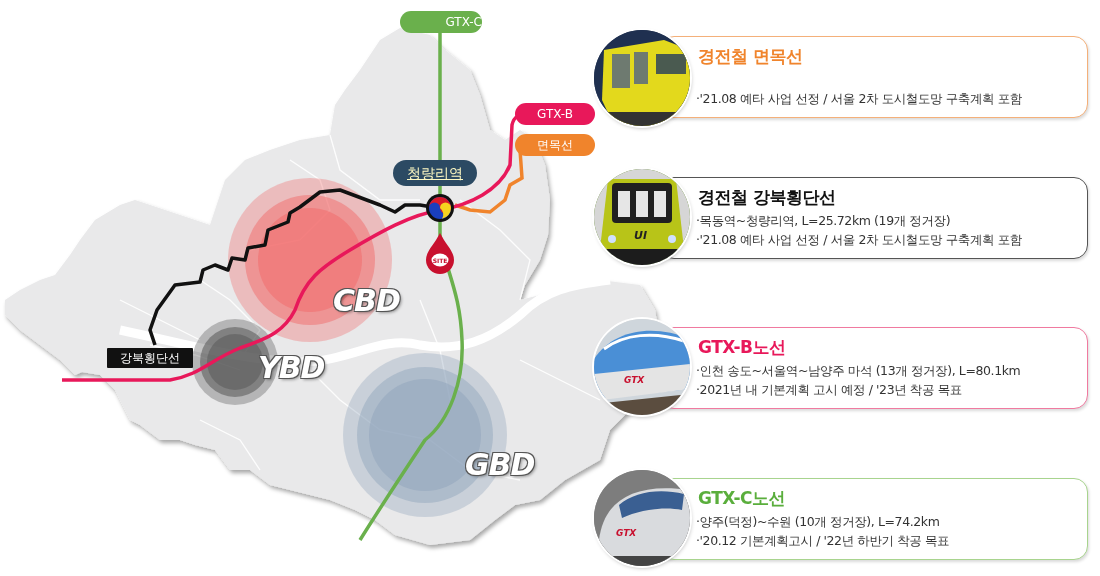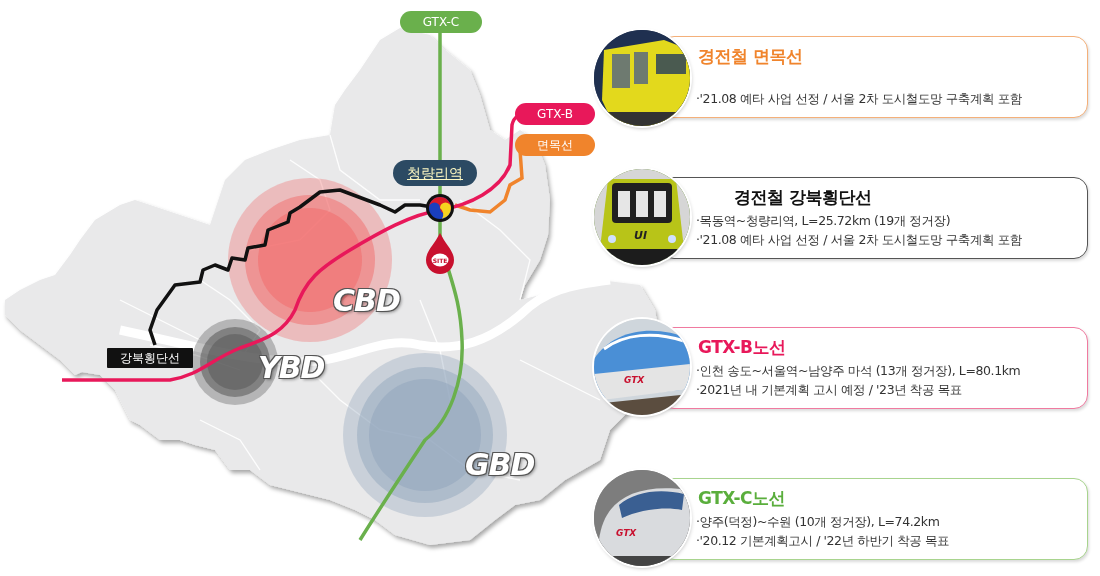--- a/index.html
+++ b/index.html
@@ -92,36 +92,36 @@
     <path d="M0,0 A5.5,5.5 0 0 1 11,0 A11,11 0 0 1 2,10.8 A8,8 0 0 0 0,0 Z" fill="#f6d31f"></path>
   </g>
 
   <g transform="translate(440,255)">
     <path d="M0,-22 C6,-10 14,-4 14,5 A14,14 0 0 1 -14,5 C-14,-4 -6,-10 0,-22 Z" fill="#c8102e"></path>
     <ellipse cx="0" cy="5" rx="8.5" ry="6.5" fill="#fff"></ellipse>
     <text x="0" y="8" font-size="6" font-weight="bold" fill="#c8102e" text-anchor="middle" font-family="DejaVu Sans, sans-serif">SITE</text>
   </g>
 </svg>
 
-<div class="pill" style="left:400px;top:11px;width:82px;background:#6ab04c;">GTX-C</div>
+<div class="pill" style="left:400px;top:11px;width:82px;background:#6ab04c;text-align:right;">GTX-C</div>
 <div class="pill" style="left:515px;top:103px;width:80px;background:#e8185a;">GTX-B</div>
 <div class="pill" style="left:515px;top:134px;width:80px;background:#f0842c;">면목선</div>
 <div class="pill" style="left:107px;top:348px;width:86px;background:#111;height:20px;line-height:20px;border-radius:1px;">강북횡단선</div>
 <div class="station-pill">청량리역</div>
 
 <div class="zone-label" style="left:333px;top:283px;">CBD</div>
 <div class="zone-label" style="left:258px;top:350px;">YBD</div>
 <div class="zone-label" style="left:465px;top:447px;">GBD</div>
 
 <div class="card" style="top:36px;border-color:#f4b07a;">
   <div class="title" style="color:#f0842c;text-align:center;">경전철 면목선</div>
   <div class="line2">·'21.08 예타 사업 선정 / 서울 2차 도시철도망 구축계획 포함</div>
 </div>
 <div class="card" style="top:177px;border-color:#555;">
-  <div class="title" style="color:#111;margin-left:36px;">경전철 강북횡단선</div>
+  <div class="title" style="color:#111;">경전철 강북횡단선</div>
   <div class="line1">·목동역~청량리역, L=25.72km (19개 정거장)</div>
   <div class="line2">·'21.08 예타 사업 선정 / 서울 2차 도시철도망 구축계획 포함</div>
 </div>
 <div class="card" style="top:327px;border-color:#f07aa0;">
   <div class="title" style="color:#e8185a;">GTX-B노선</div>
   <div class="line1">·인천 송도~서울역~남양주 마석 (13개 정거장), L=80.1km</div>
   <div class="line2">·2021년 내 기본계획 고시 예정 / '23년 착공 목표</div>
 </div>
 <div class="card" style="top:478px;border-color:#a8d48e;">
   <div class="title" style="color:#5aae3c;">GTX-C노선</div>

